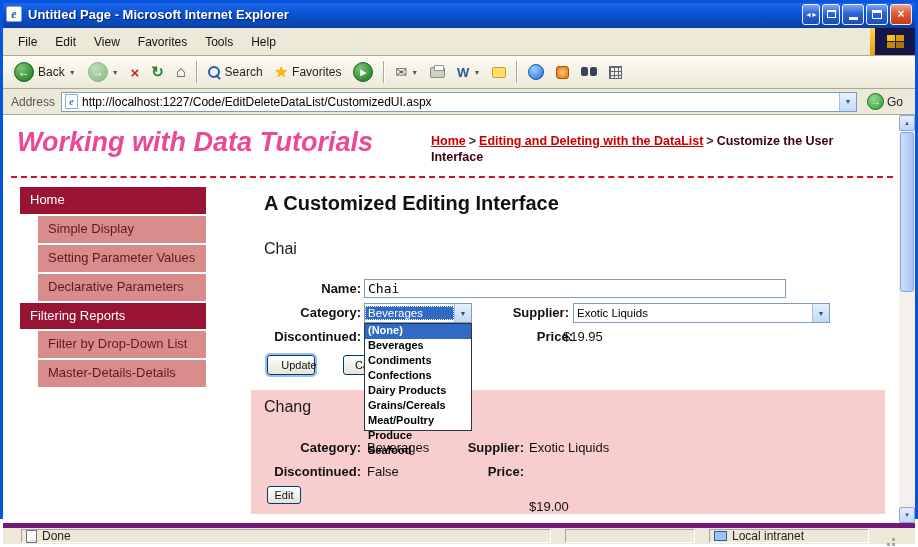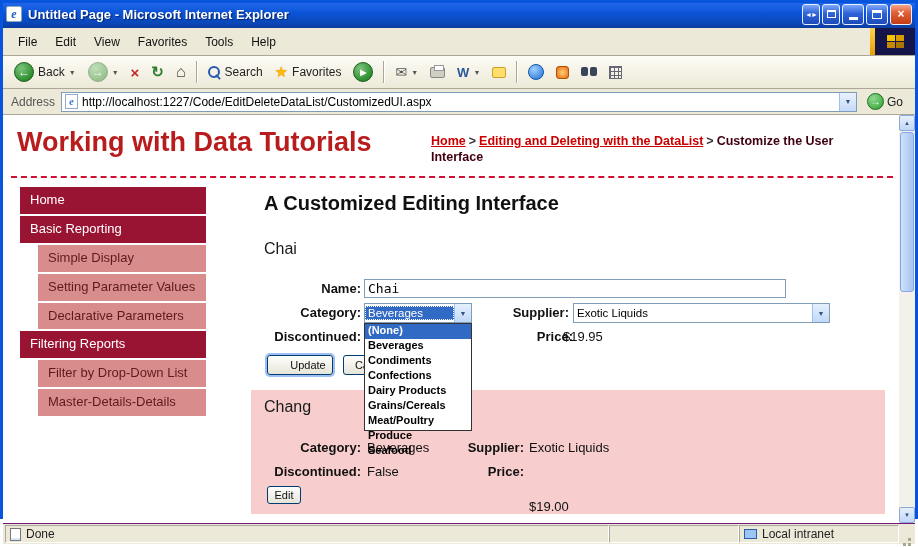--- a/index.html
+++ b/index.html
@@ -86,21 +86,21 @@
   .addr-text { flex:1; color:#000; white-space:nowrap; overflow:hidden; }
   .addr-drop { width:17px; height:18px; background:linear-gradient(#EAF2FD,#C4D9F7); border-left:1px solid #9EBEF5;
     display:grid; place-items:center; font-size:7px; color:#35517E; }
   .go-btn { display:flex; align-items:center; gap:3px; padding:0 4px; }
   .go-circle { width:17px; height:17px; border-radius:50%; color:#fff; font-size:10px; display:grid; place-items:center;
     background:radial-gradient(circle at 35% 30%,#8FD98F,#2F9F2F); border:1px solid #1C6E1C; }
   .go-text { color:#222; }
 
   
   .content { position:absolute; left:3px; top:115px; width:912px; height:408px; background:#fff; overflow:hidden; }
-  .site-title { position:absolute; left:14px; top:12px; font-size:27px; font-weight:bold; color:#b91c1c; }
+  .site-title { position:absolute; left:14px; top:12px; font-size:27px; font-weight:bold; color:#ec4899;font-style:italic; }
   .breadcrumb { position:absolute; left:428px; top:18px; width:452px; font-size:12.5px; font-weight:bold; color:#3F0011; line-height:1.3; }
   .breadcrumb a { color:#CC0000; text-decoration:underline; }
   .bc-sep { color:#333; margin:0 3px; }
   .dashline { position:absolute; left:8px; top:61px; width:882px; border-top:2px dashed #D01030; }
 
   
   .snav { position:absolute; left:17px; top:72px; width:186px; }
   .snav .item { margin-bottom:2px; padding:5px 10px; font-size:13px; line-height:1.3; }
   .lvl0 { background:#991433; color:#fff; }
   .lvl1 { background:#D98C8C; color:#5E1A1A; margin-left:18px; padding-right:18px; }
@@ -132,21 +132,21 @@
 
   
   .scrollbar { position:absolute; left:896px; top:0; width:16px; height:408px; background:#F3F1EA; z-index:5; }
   .sb-btn { position:absolute; left:0; width:16px; height:16px; background:linear-gradient(#E7F0FC,#C2D6F4);
     border:1px solid #8CA8DC; border-radius:2px; display:grid; place-items:center; font-size:6px; color:#35517E; }
   .sb-thumb { position:absolute; left:1px; width:14px; top:17px; height:160px;
     background:linear-gradient(90deg,#CFE0FB,#A8C4F2); border:1px solid #86A7E8; border-radius:3px; }
 
   
   .statusbar { position:absolute; left:3px; top:523px; width:912px; height:21px; background:#ECE9D8;
-    border-top:1px solid #701a75; display:flex; align-items:stretch; gap:0; padding:1px 2px; font-size:12px; color:#222; }
+    border-top:5px solid #701a75; display:flex; align-items:stretch; gap:14px; padding:1px 18px; font-size:12px; color:#222; }
   .pane { border:1px solid; border-color:#ACA899 #FFF #FFF #ACA899; display:flex; align-items:center; gap:5px; padding:0 4px; }
   .pane.grow { flex:1; }
   .pane.mid { width:130px; }
   .pane.zone { width:160px; }
   .doc-ico { width:11px; height:13px; background:#fff; border:1px solid #777;
     box-shadow:inset 0 -2px 0 #D8E8FF; }
   .net-ico { width:13px; height:10px; background:#9CC4F5; border:1px solid #2A5FA8; }
   .grip { width:14px; position:relative; }
   .grip::before { content:""; position:absolute; right:2px; bottom:2px; width:3px; height:3px; background:#AAA690;
     box-shadow:-5px 5px 0 #AAA690, 0 5px 0 #AAA690, -10px 10px 0 #AAA690, -5px 10px 0 #AAA690, 0 10px 0 #AAA690; }
@@ -273,21 +273,20 @@
   <div class="site-title">Working with Data Tutorials</div>
 
   <div class="breadcrumb">
     <a href="#">Home</a><span class="bc-sep">&gt;</span><a href="#">Editing and Deleting with the DataList</a><span class="bc-sep">&gt;</span><span>Customize the User Interface</span>
   </div>
 
   <div class="dashline"></div>
 
   <div class="snav">
     <div class="item lvl0">Home</div>
-    <div class="item lvl0">Basic Reporting</div>
     <div class="item lvl1">Simple Display</div>
     <div class="item lvl1">Setting Parameter Values</div>
     <div class="item lvl1">Declarative Parameters</div>
     <div class="item lvl0">Filtering Reports</div>
     <div class="item lvl1">Filter by Drop-Down List</div>
     <div class="item lvl1">Master-Details-Details</div>
   </div>
 
   <div class="main-heading">A Customized Editing Interface</div>
 
@@ -306,21 +305,21 @@
   <div class="selbox" style="left:570px; top:188px; width:257px;">
     <span class="sel-text">Exotic Liquids</span>
     <span class="sel-arrow">▼</span>
   </div>
 
   <span class="flabel" style="left:200px; top:214px; width:158px;">Discontinued:</span>
   <span class="chkbox" style="left:362px; top:215px;"></span>
   <span class="flabel" style="left:470px; top:214px; width:100px;">Price:</span>
   <span class="fvalue" style="left:560px; top:214px;text-align:right;">$19.95</span>
 
-  <button class="xpbtn focus" style="left:264px; top:240px; width:66px; height:20px;padding-left:16px;">Update</button>
+  <button class="xpbtn focus" style="left:264px; top:240px; width:48px; height:20px;padding-left:16px;">Update</button>
   <button class="xpbtn" style="left:340px; top:240px; width:58px; height:20px; z-index:2;">Cancel</button>
 
   <div class="droplist">
     <div class="opt hl">(None)</div>
     <div class="opt">Beverages</div>
     <div class="opt">Condiments</div>
     <div class="opt">Confections</div>
     <div class="opt">Dairy Products</div>
     <div class="opt">Grains/Cereals</div>
     <div class="opt">Meat/Poultry</div>

